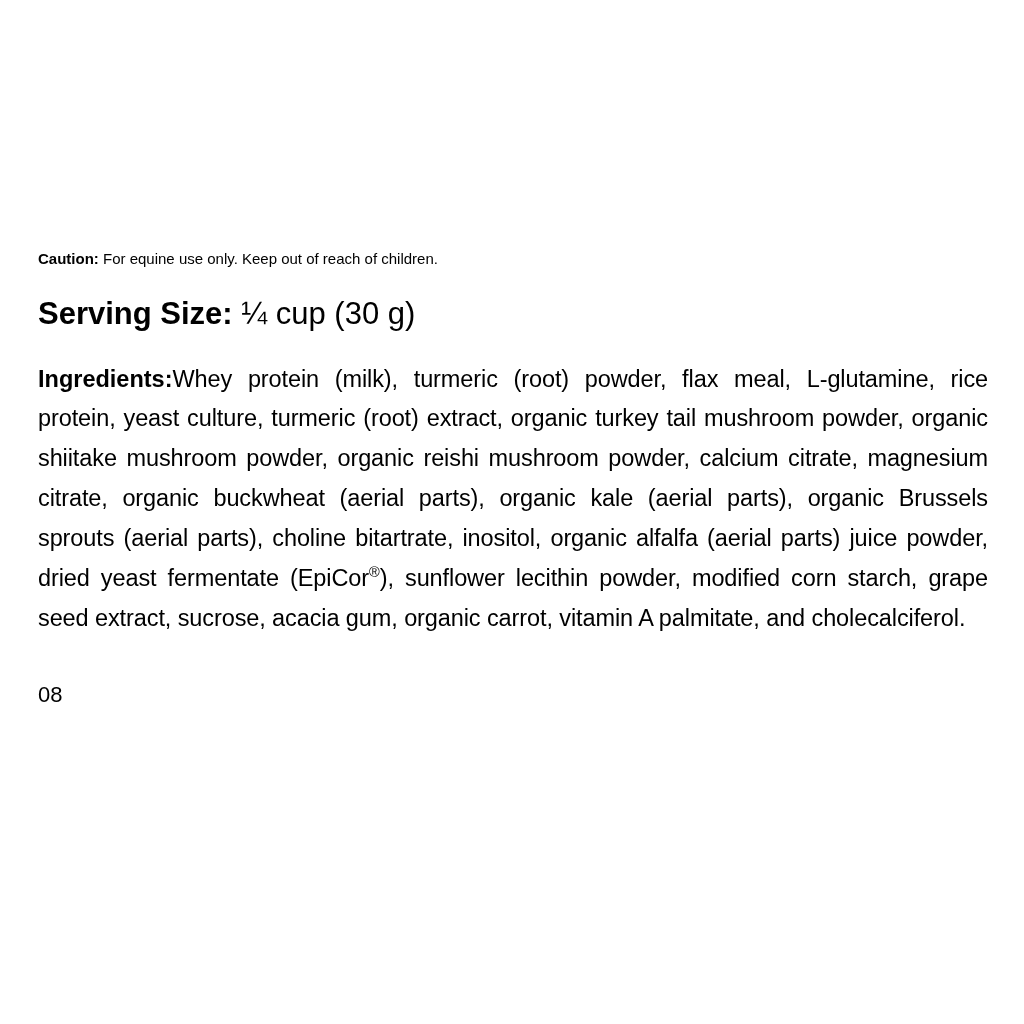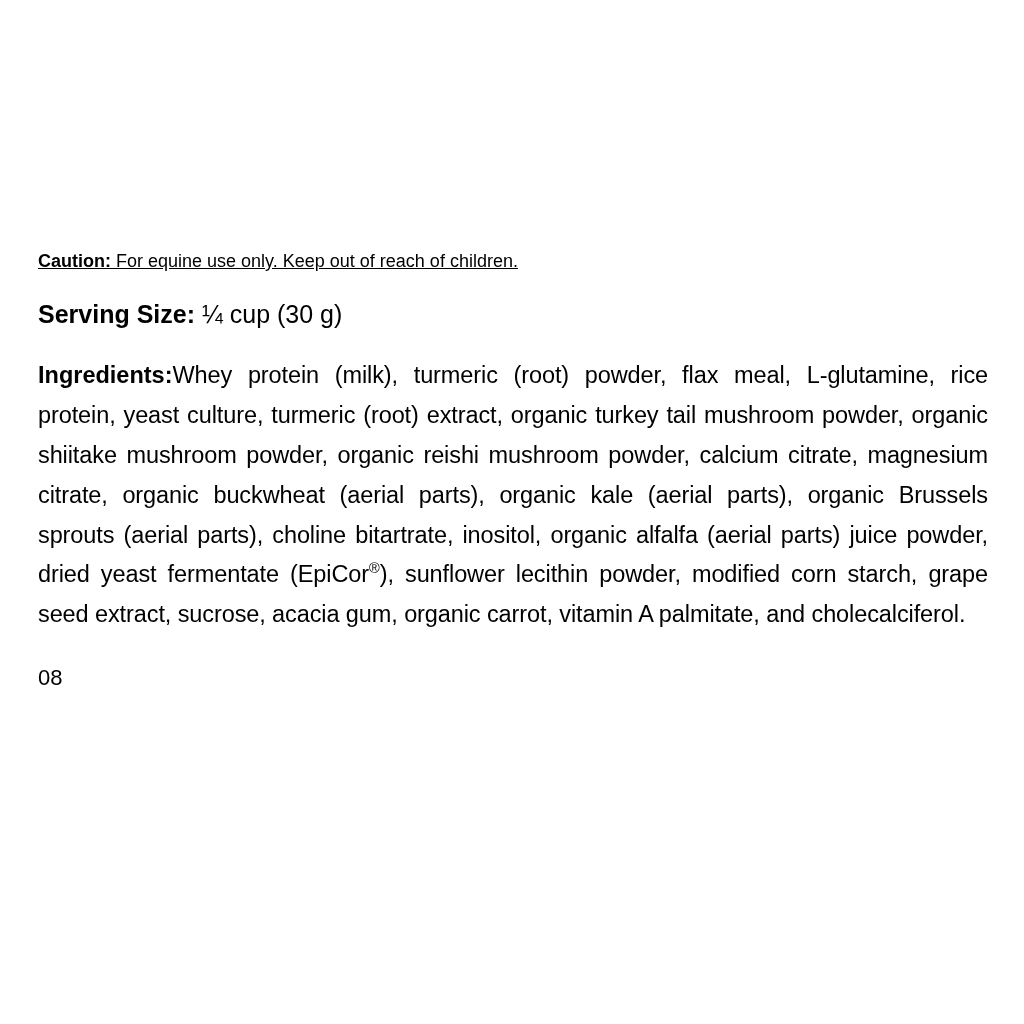--- a/index.html
+++ b/index.html
@@ -14,31 +14,30 @@
     color: #000000;
     overflow: hidden;
   }
   .label-panel {
     position: absolute;
     left: 38px;
     top: 250px;
     width: 950px;
   }
   .row-caution {
-    font-size: 18px;
+    font-size: 15px;
     line-height: 1.25;
     margin: 0 0 26px 0;
     white-space: nowrap;
-    text-decoration: underline;
   }
   .row-serving {
     display: flex;
     justify-content: space-between;
     align-items: baseline;
-    font-size: 25px;
+    font-size: 31px;
     line-height: 1.25;
     margin: 0 0 26px 0;
     padding-right: 4px;
     flex-direction: column;
   }
   .serving-left, .serving-right {
     white-space: nowrap;
   }
   .bold {
     font-weight: bold;
@@ -52,21 +51,21 @@
     width: 950px;
   }
   .ingredients .bold {
     font-weight: bold;
   }
   .ingredients-body {
     letter-spacing: -0.1px;
   }
   .code {
     font-size: 22px;
-    margin-top: 30px;
+    margin-top: 43px;
     line-height: 1.2;
   }
   sup {
     font-size: 0.62em;
     vertical-align: super;
     line-height: 0;
   }
 </style>
 </head>
 <body>

